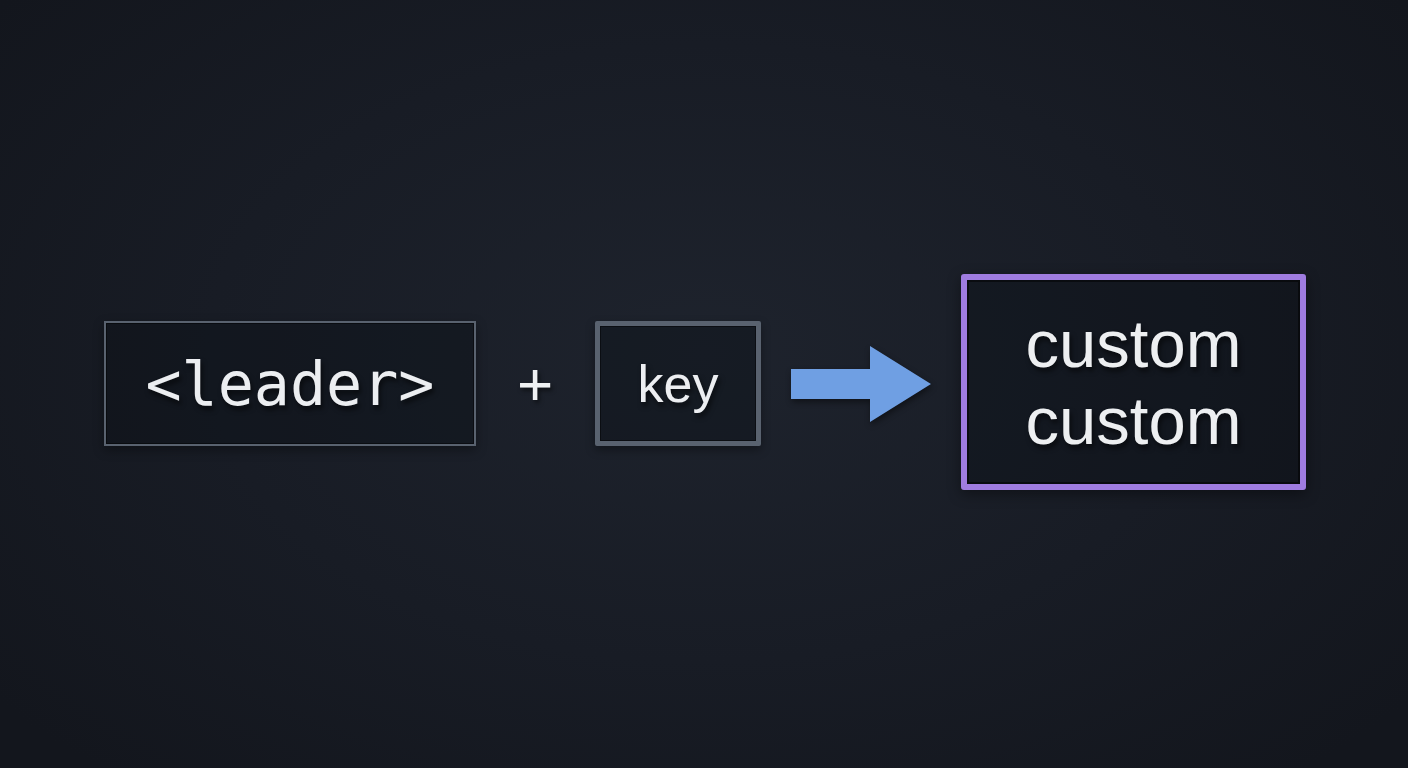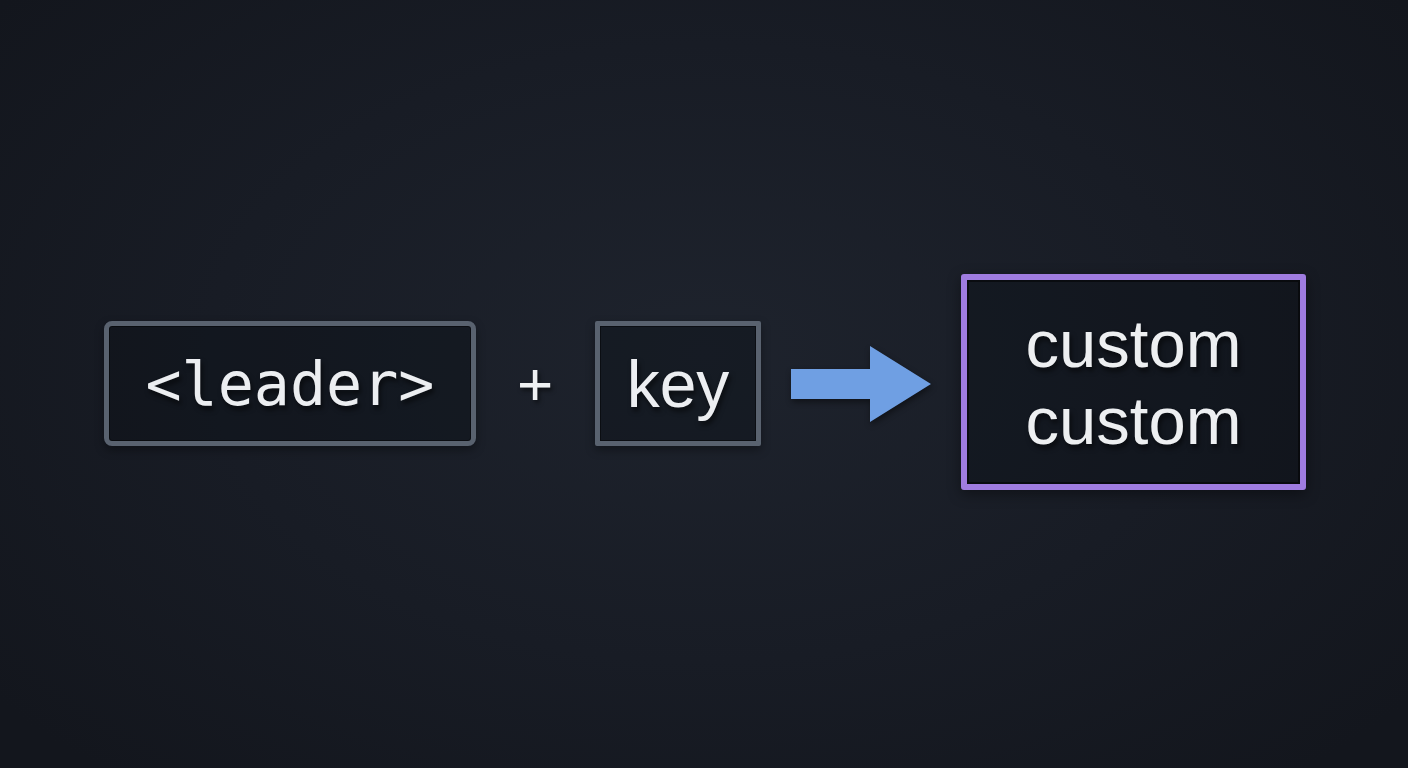--- a/index.html
+++ b/index.html
@@ -24,22 +24,22 @@
     box-sizing: border-box;
     display: flex;
     align-items: center;
     justify-content: center;
     background: rgba(10, 13, 19, 0.35);
     box-shadow: 0 4px 10px rgba(0,0,0,0.35), inset 0 0 0 1px rgba(0,0,0,0.45);
   }
   .leader-box {
     left: 104px; top: 321px;
     width: 372px; height: 125px;
-    border: 5px solid #701a75;
-    border-radius: 8px;
+    border: 2px solid #701a75;
+    border-radius: 0;
   }
   .leader-box .label {
     font-family: "DejaVu Sans Mono", monospace;
     font-size: 60px;
     color: #eceef1;
     letter-spacing: 0px;
     text-shadow: 2px 4px 5px rgba(0,0,0,0.55);
     white-space: nowrap;
   }
   .plus {
@@ -55,21 +55,21 @@
     text-shadow: 2px 3px 4px rgba(0,0,0,0.5);
   }
   .key-box {
     left: 595px; top: 321px;
     width: 166px; height: 125px;
     border: 5px solid #59626f;
     border-radius: 2px;
   }
   .key-box .label {
     font-family: "Liberation Sans", sans-serif;
-    font-size: 66px;
+    font-size: 52px;
     color: #eceef1;
     text-shadow: 2px 4px 5px rgba(0,0,0,0.55);
     white-space: nowrap;
   }
   .arrow-svg {
     position: absolute;
     left: 791px; top: 345px;
     width: 141px; height: 78px;
     filter: drop-shadow(1px 3px 3px rgba(0,0,0,0.45));
   }

